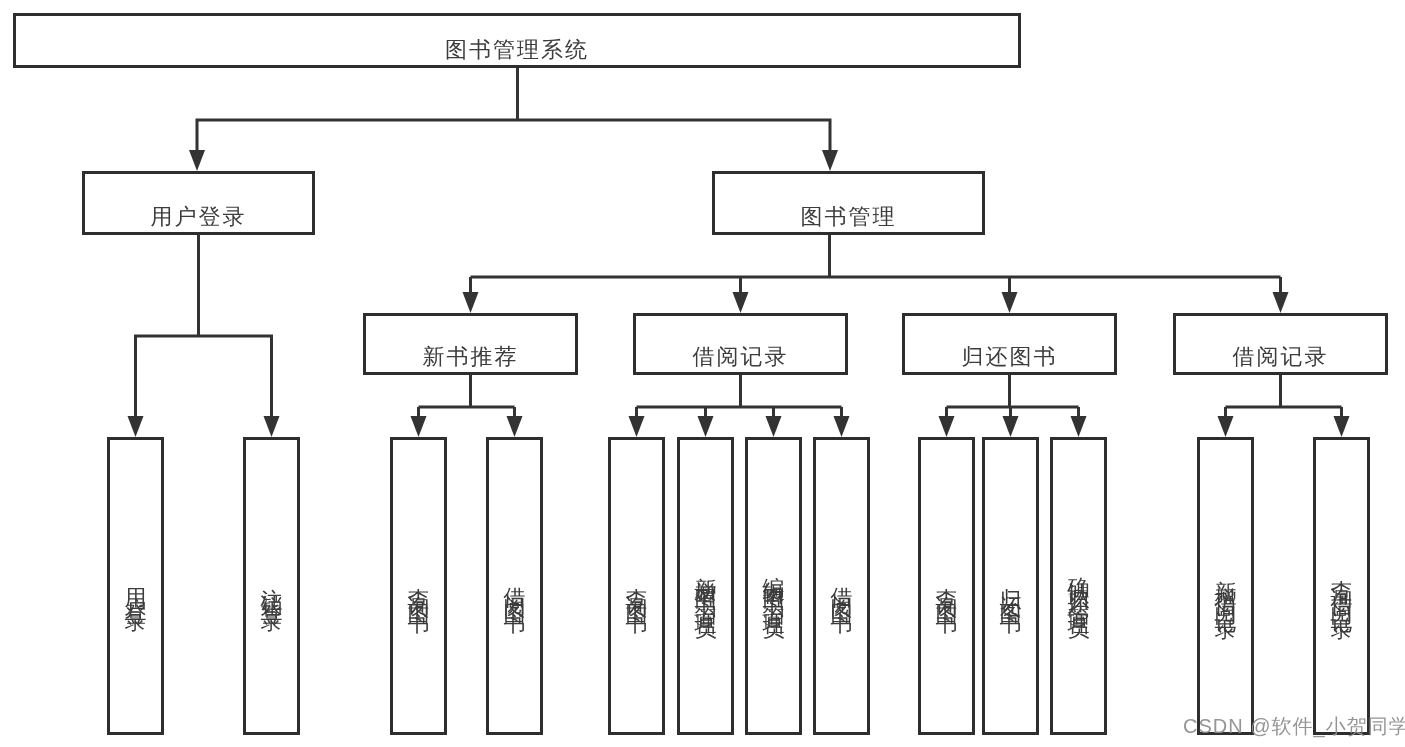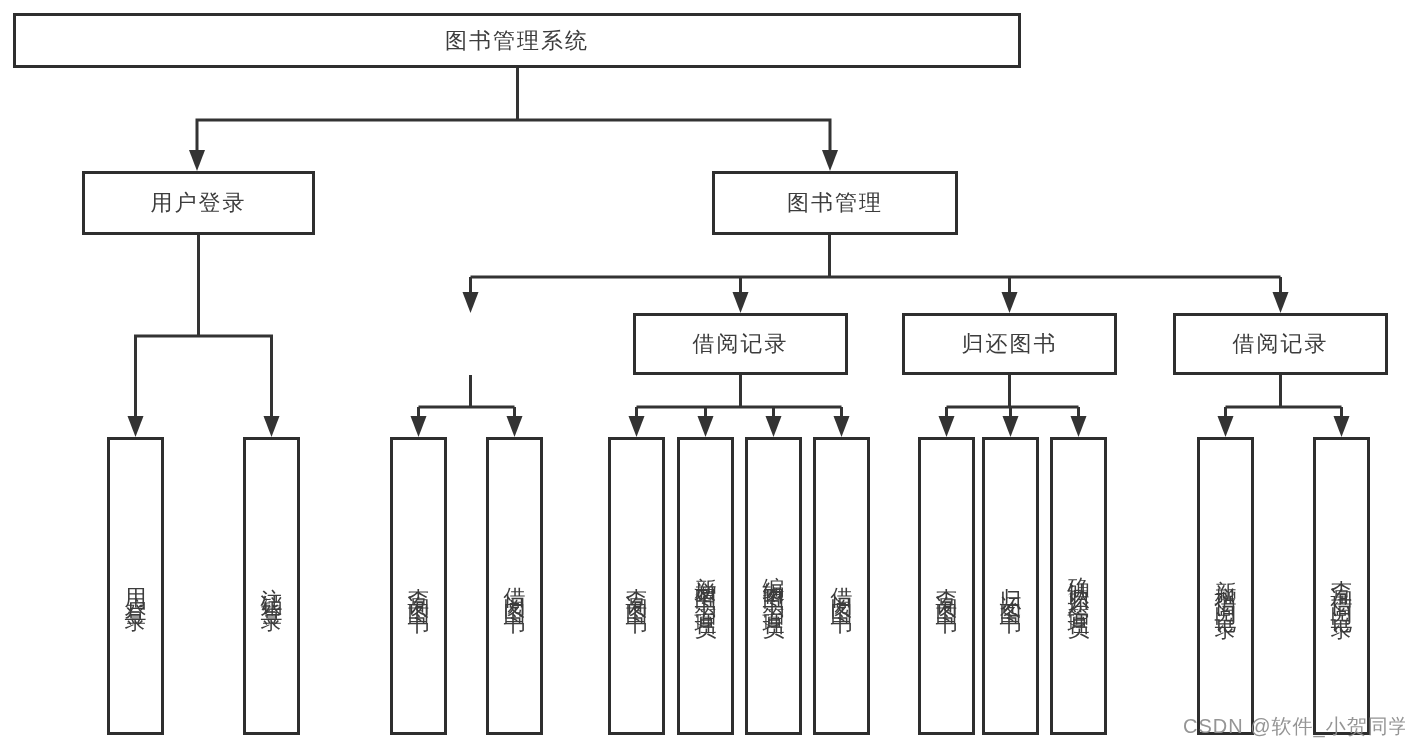--- a/index.html
+++ b/index.html
@@ -6,21 +6,21 @@
   .stage{
     position:relative;width:1405px;height:747px;background:#fff;overflow:hidden;
     font-family:"Liberation Sans",sans-serif;
   }
   .connectors{position:absolute;left:0;top:0;z-index:0;}
   .box{
     position:absolute;box-sizing:border-box;background:#fff;
     border:3px solid #2e2e2e;display:flex;align-items:center;justify-content:center;
     color:#3c3c3c;z-index:1;
   }
-  .h-box{font-size:22px;letter-spacing:2px;}
+  .h-box{font-size:22px;letter-spacing:2px;align-items:flex-end;}
   .v-box{width:57px;height:298px;top:437px;}
   .v-box .v-label{
     writing-mode:vertical-rl;text-orientation:mixed;white-space:nowrap;
     font-size:22px;line-height:1;letter-spacing:8px;color:#3c3c3c;
   }
   .v-box .tight{letter-spacing:6px;}
   
   .lv1{left:13px;top:13px;width:1008px;height:55px;}
   .lv2{top:171px;height:64px;}
   .lv3{top:313px;height:62px;width:215px;}
@@ -92,24 +92,27 @@
     </g>
   </svg>
 
   <div class="box h-box lv1">
     <span>图书管理系统</span>
   </div>
 
   <div class="box h-box lv2" style="left:82px;width:233px;">
     <span>用户登录</span>
   </div>
-  <div class="box h-box lv2" style="left:712px;width:246px;">
+  <div class="box h-box lv2" style="left:712px;width:273px;">
     <span>图书管理</span>
   </div>
 
+  <div class="box h-box lv3" style="left:363px;">
+    <span>新书推荐</span>
+  </div>
   <div class="box h-box lv3" style="left:633px;">
     <span>借阅记录</span>
   </div>
   <div class="box h-box lv3" style="left:902px;">
     <span>归还图书</span>
   </div>
   <div class="box h-box lv3" style="left:1173px;">
     <span>借阅记录</span>
   </div>
 

